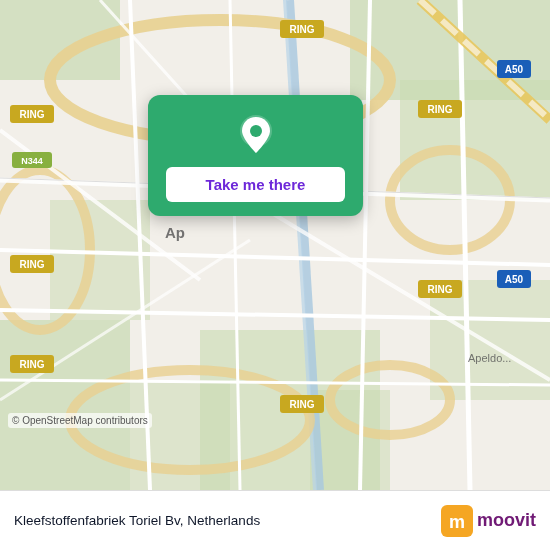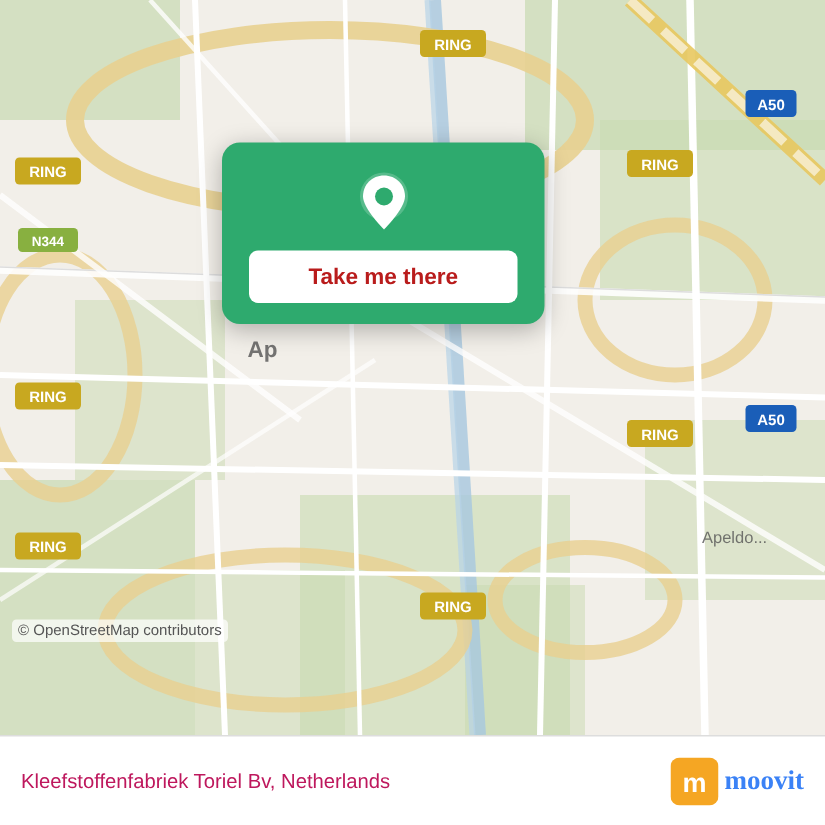--- a/index.html
+++ b/index.html
@@ -42,21 +42,21 @@
     }
 
     .popup-card .pin-icon {
       width: 44px;
       height: 44px;
       margin-bottom: 10px;
     }
 
     .popup-card .take-me-btn {
       background: white;
-      color: #b91c1c;
+      color: #6d28d9;
       border: none;
       border-radius: 6px;
       padding: 9px 22px;
       font-size: 15px;
       font-weight: 600;
       cursor: pointer;
       width: 100%;
       text-align: center;
     }
 
@@ -67,40 +67,39 @@
       background: white;
       border-top: 1px solid #ddd;
       display: flex;
       align-items: center;
       justify-content: space-between;
       padding: 0 14px;
     }
 
     #bottom-bar .location-name {
       font-size: 13.5px;
-      color: #be185d;
+      color: #0f172a;
       font-weight: 400;
     }
 
     #bottom-bar .moovit-logo {
       display: flex;
       align-items: center;
       gap: 4px;
     }
 
     #bottom-bar .moovit-logo .moovit-icon {
       width: 32px;
       height: 32px;
     }
 
     #bottom-bar .moovit-logo .moovit-text {
       font-size: 18px;
       font-weight: 700;
-      color: #3b82f6;
-      font-family: Liberation Serif, serif;
+      color: #701a75;
     }
 
     .osm-credit {
       position: absolute;
       bottom: 62px;
       left: 8px;
       font-size: 10px;
       color: #555;
       background: rgba(255,255,255,0.7);
       padding: 2px 4px;

